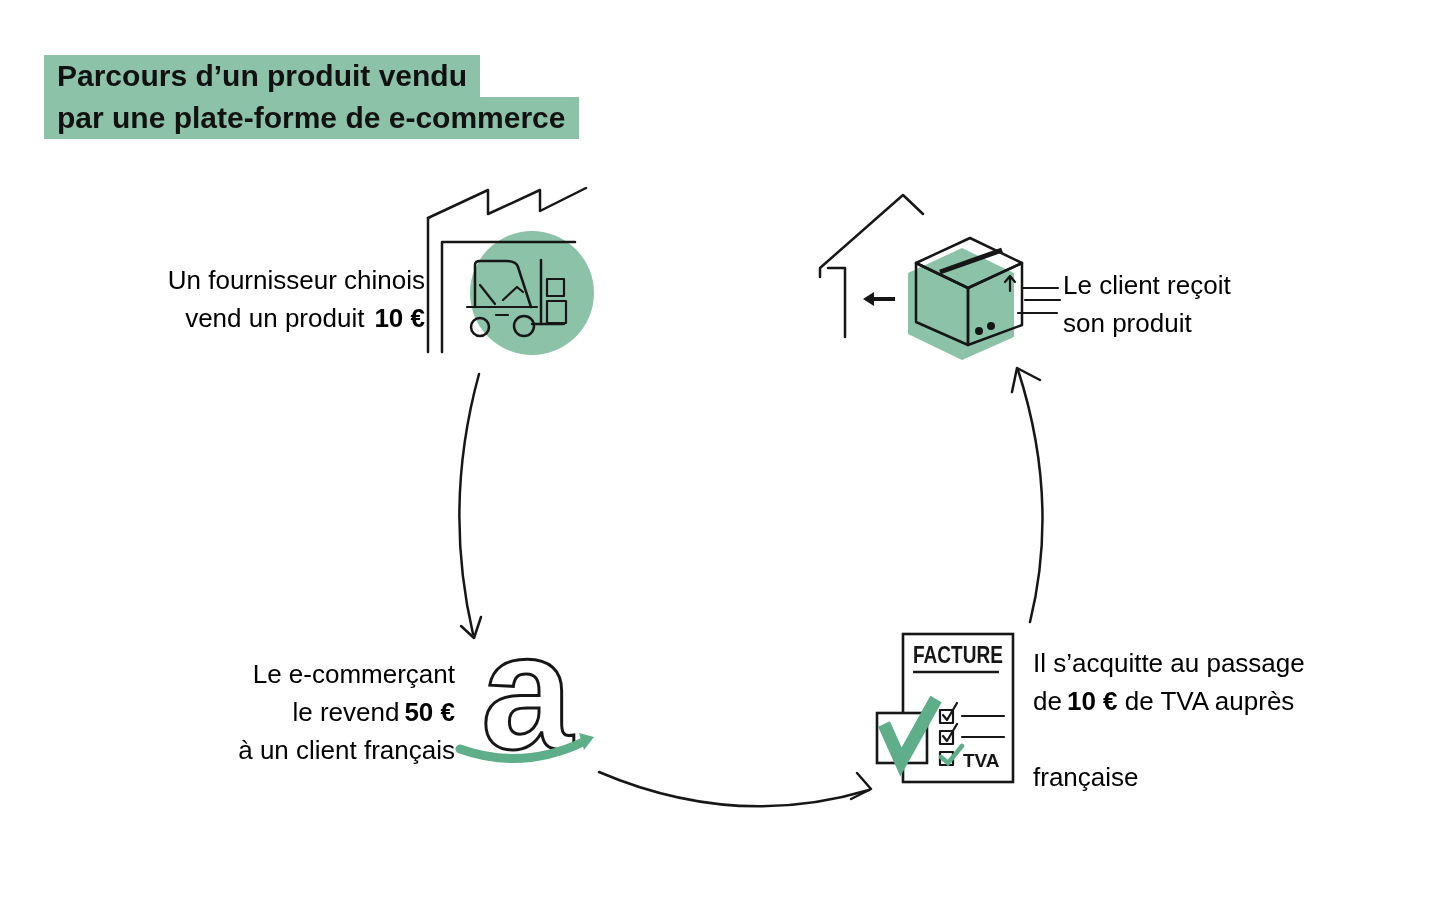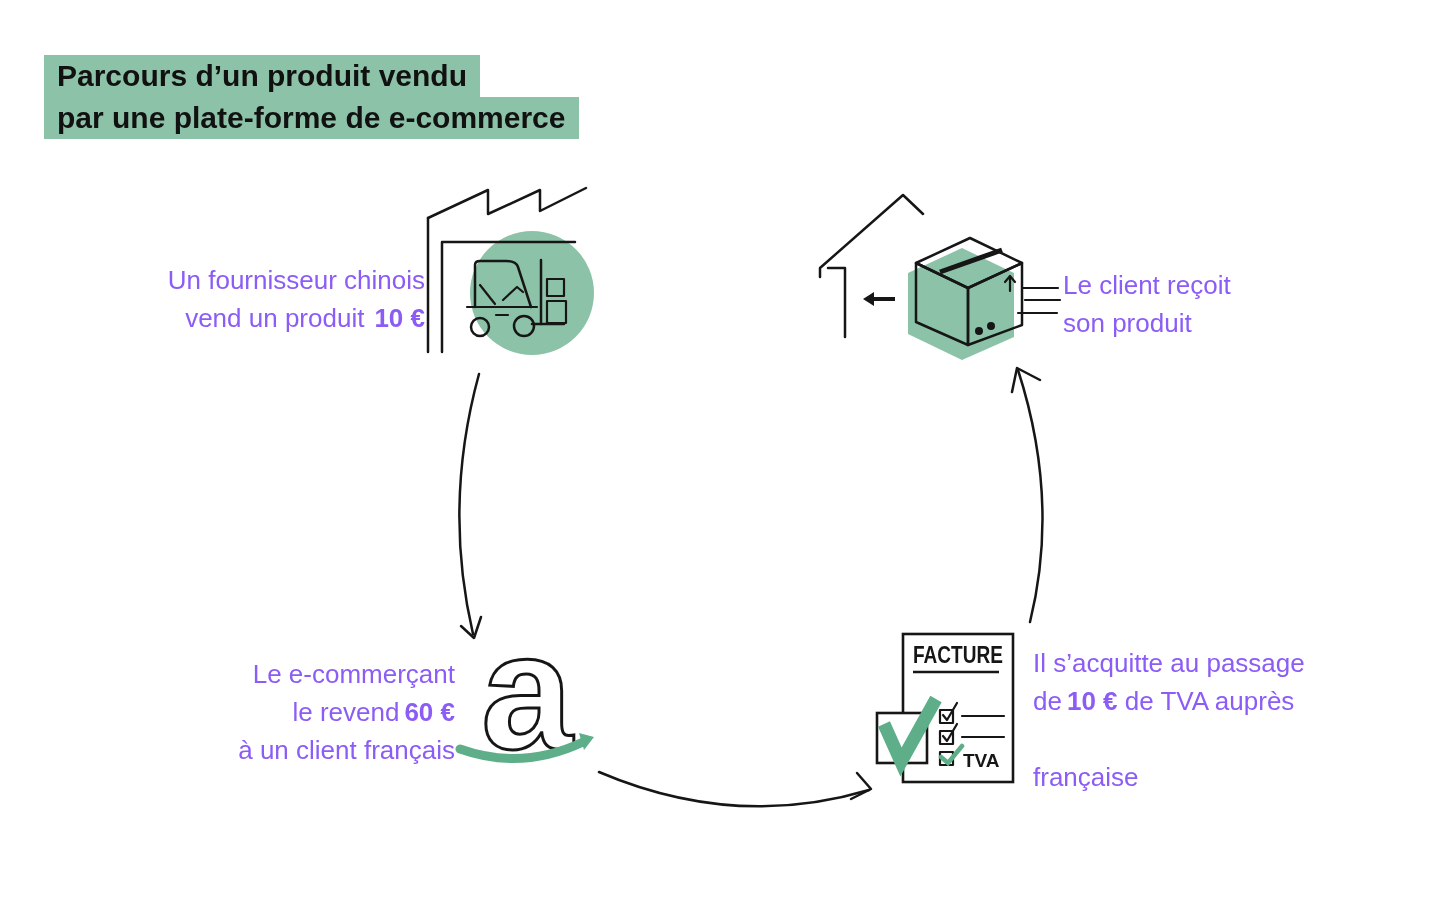--- a/index.html
+++ b/index.html
@@ -1,21 +1,21 @@
 <!DOCTYPE html>
 <html><head>
 <meta charset="utf-8">
 <style>
   html,body{margin:0;padding:0;background:#ffffff;}
   .canvas{
     position:relative;width:1452px;height:912px;background:#ffffff;
     font-family:"Liberation Sans","DejaVu Sans",sans-serif;color:#161616;overflow:hidden;
   }
   .art{position:absolute;left:0;top:0;z-index:1;}
-  .txt{position:absolute;z-index:2;font-size:26px;line-height:38px;color:#8b5cf6;}
+  .txt{position:absolute;z-index:2;font-size:26px;line-height:38px;color:#000000;}
   .txt b{font-weight:bold;margin-top:21px;}
   .gap{margin-left:5px;}
   .gap-wide{margin-left:10px;}
   #title{position:absolute;left:44px;top:55px;width:1408px;text-align:left;z-index:3;line-height:0;}
   .title-line{
     display:inline-block;background:#8cc3a8;color:#111111;
     font-weight:bold;font-size:30px;line-height:30px;padding:6px 13px;
   }
   #t-supplier{left:60px;top:261px;width:365px;text-align:right;}
   #t-client{left:1063px;top:266px;width:320px;text-align:left;}
@@ -120,21 +120,21 @@
     <span>vend un produit</span><b class="gap-wide">10 €</b>
   </div>
 
   <div class="txt" id="t-client">
     <span>Le client reçoit</span><br>
     <span>son produit</span>
   </div>
 
   <div class="txt" id="t-platform">
     <span>Le e-commerçant</span><br>
-    <span>le revend</span><b class="gap">60 €</b><br>
+    <span>le revend</span><b class="gap">50 €</b><br>
     <span>à un client français</span>
   </div>
 
   <div class="txt" id="t-tax">
     <span>Il s’acquitte au passage</span><br>
     <span>de</span><b class="gap">10 €</b> <span>de TVA auprès</span><br>
     <br>
     <span>française</span>
   </div>
 

